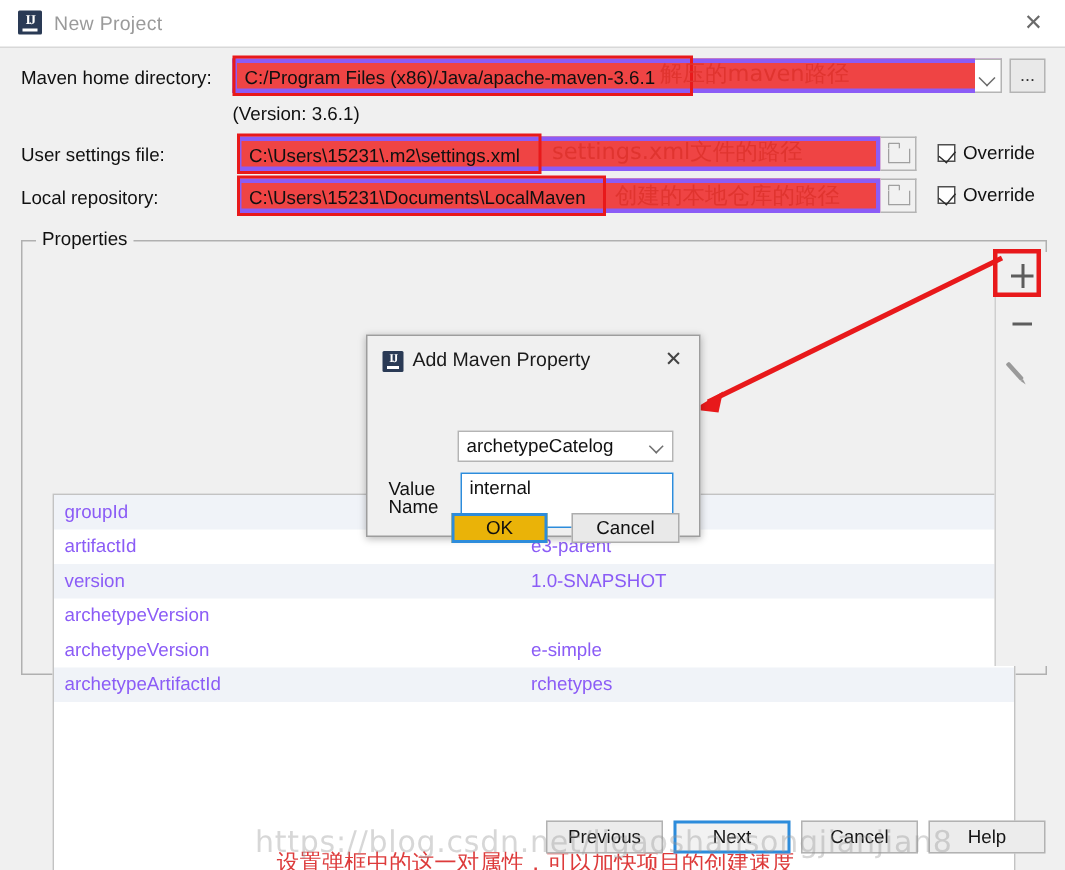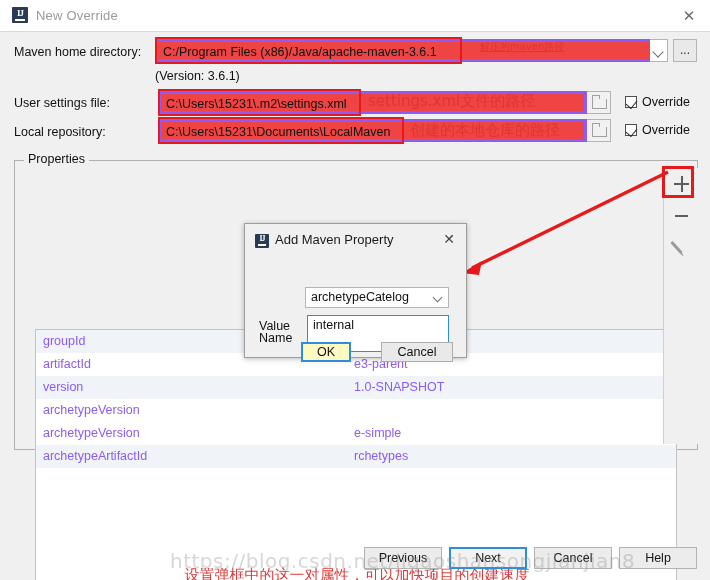--- a/index.html
+++ b/index.html
@@ -155,21 +155,21 @@
 
   
   .redbox{position:absolute;box-sizing:border-box;border:2.5px solid #e8191b;}
   #rb-home{left:155px;top:37px;width:307px;height:27px;}
   #rb-settings{left:158px;top:89px;width:203px;height:27px;}
   #rb-local{left:158px;top:117px;width:246px;height:27px;}
   .redtext{
     position:absolute;color:#e0342f;white-space:nowrap;
     font-family:"DejaVu Sans","Liberation Sans",sans-serif;
   }
-  #rt-home{left:480px;top:40px;font-size:10px;text-decoration:underline;}
+  #rt-home{left:440px;top:40px;font-size:15px;}
   #rt-settings{left:368px;top:92px;font-size:15px;}
   #rt-local{left:410px;top:121px;font-size:15px;}
 
   .arrow-svg{position:absolute;left:0;top:0;width:710px;height:580px;pointer-events:none;}
 
   
   .dlg{
     position:absolute;left:244px;top:223px;width:221px;height:133px;
     background:#f0f0f0;border:1px solid #9d9d9d;
     box-shadow:0 1px 5px rgba(0,0,0,.28);
@@ -202,21 +202,21 @@
   .dlg-input{
     position:absolute;left:62px;top:91px;width:142px;height:37px;
     box-sizing:border-box;background:#fff;border:1.5px solid #2d8cdb;
     font-size:12.5px;line-height:18px;padding:0 5px;color:#101010;
   }
   .dlg-btn{
     position:absolute;top:118px;height:20px;box-sizing:border-box;
     background:#e9e9e9;border:1px solid #adadad;
     font-size:12.5px;line-height:18px;text-align:center;color:#101010;
   }
-  #dlg-ok{left:56px;width:50px;border:2px solid #2d8cdb;background:#fef9c3;line-height:16px;}
+  #dlg-ok{left:56px;width:64px;border:2px solid #2d8cdb;background:#eab308;line-height:16px;}
   #dlg-cancel{left:136px;width:72px;}
 
   
   .fbtn{
     position:absolute;top:547px;height:22px;box-sizing:border-box;
     background:#ececec;border:1px solid #b2b2b2;
     font-size:12.5px;line-height:20px;text-align:center;color:#151515;
   }
   #btn-previous{left:364px;width:78px;}
   #btn-next{left:449px;width:78px;border:2px solid #2d8cdb;background:#f2f2f2;line-height:18px;}
@@ -233,21 +233,21 @@
 </head>
 <body>
 
 <div class="window">
 
   <div class="titlebar">
     <div class="title-icon">
       <div class="ij">IJ</div>
         <div class="bar"></div>
     </div>
-    <div class="title-text">New Override</div>
+    <div class="title-text">New Project</div>
     <div class="title-close">✕</div>
   </div>
 
   <div class="lbl" id="lbl-home">Maven home directory:</div>
   <div class="field" id="fld-home">C:/Program Files (x86)/Java/apache-maven-3.6.1</div>
   <div class="combo-arrow">
     <span class="chev"></span>
   </div>
   <div class="ellipsis-btn">...</div>
   <div class="lbl" id="lbl-version">(Version: 3.6.1)</div>

